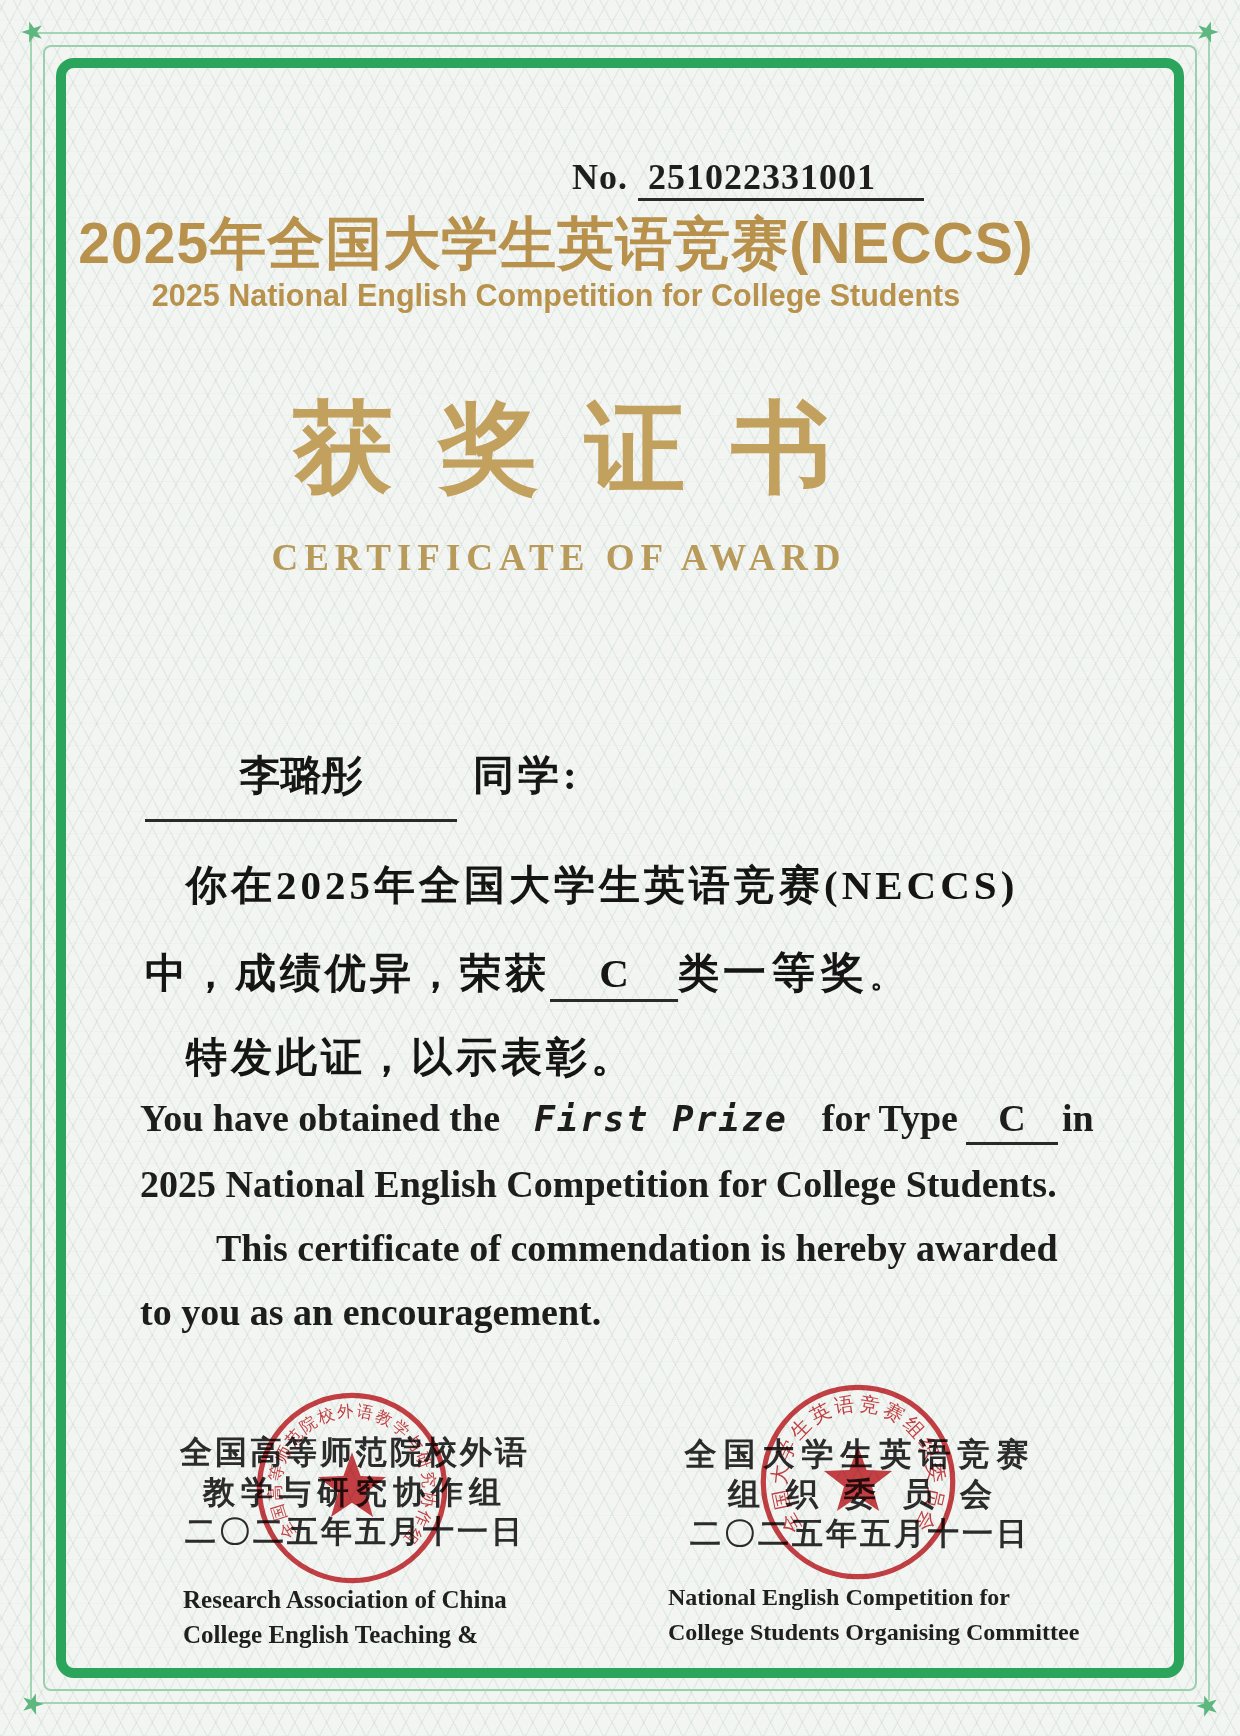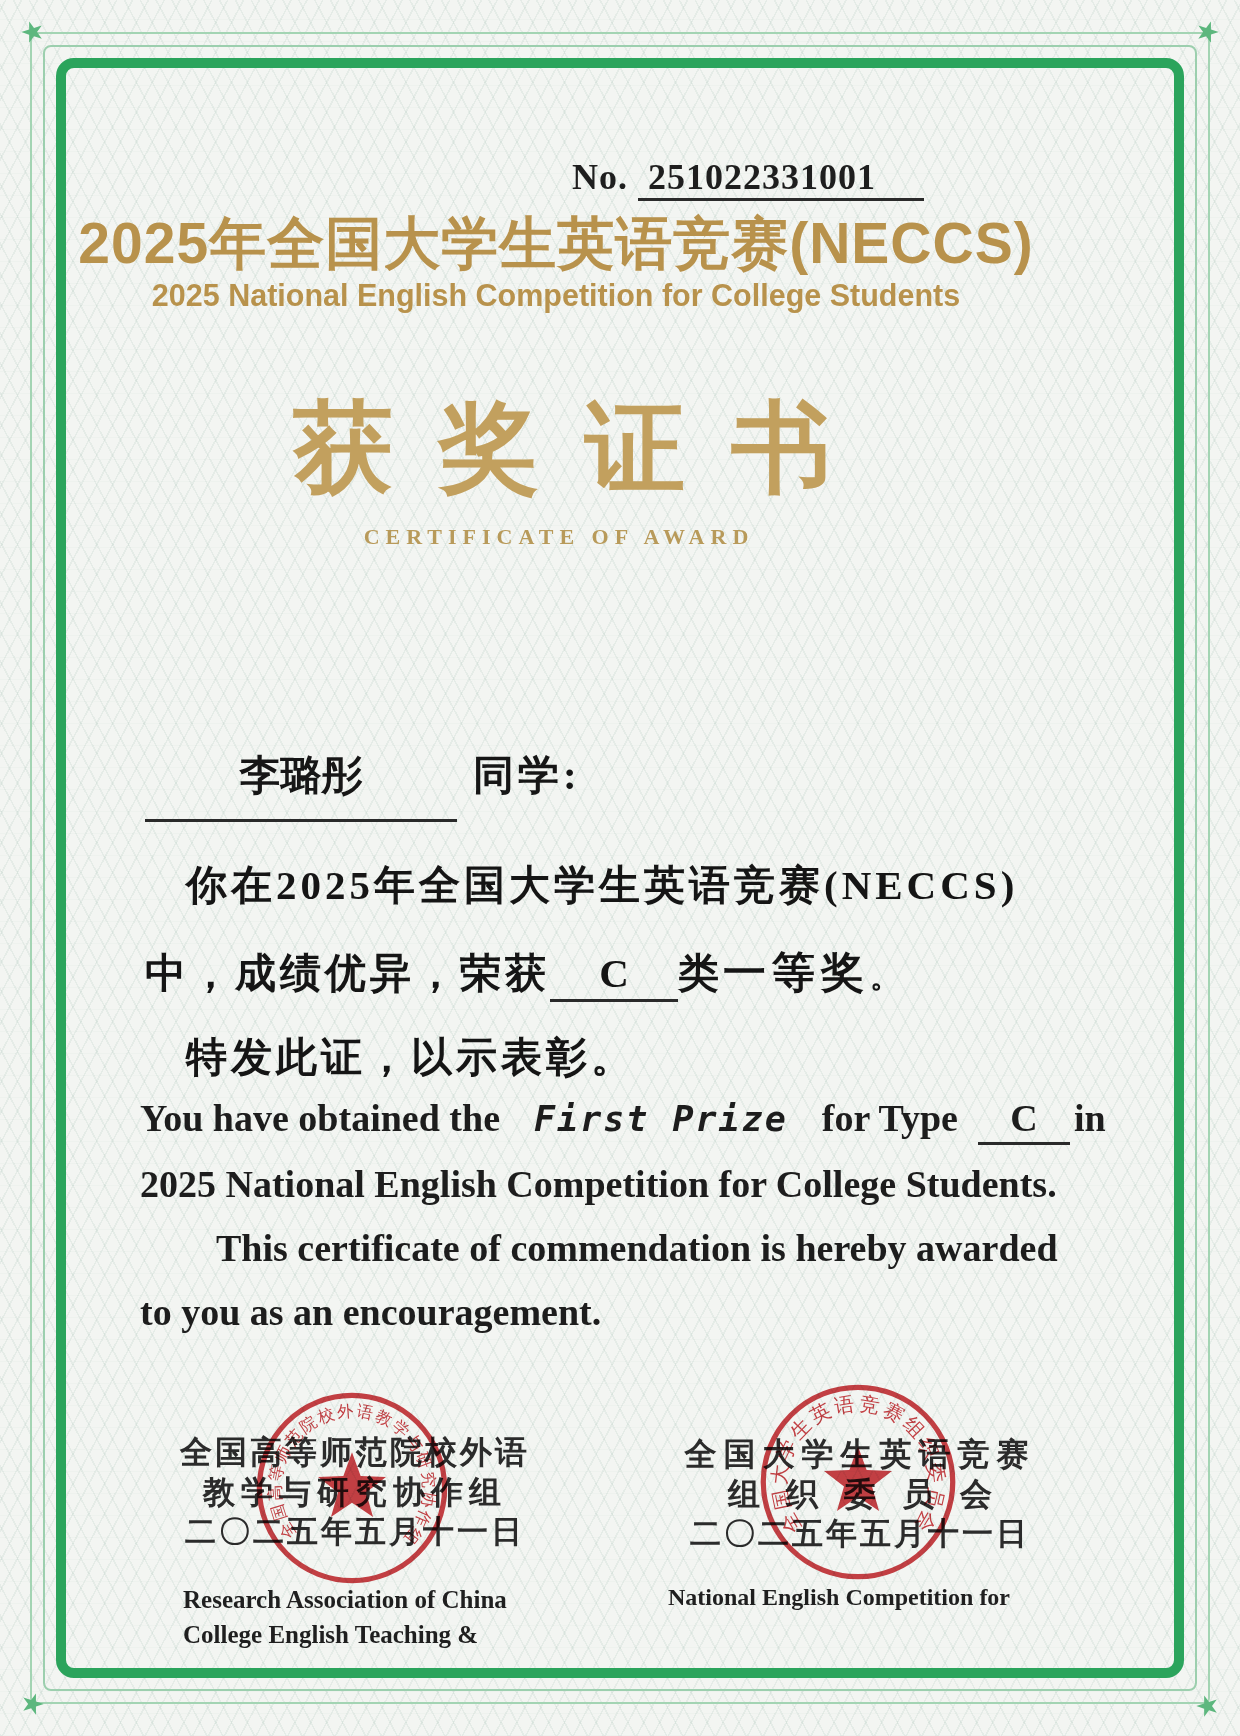--- a/index.html
+++ b/index.html
@@ -37,21 +37,21 @@
     font-size: 36px; font-weight: bold; color: #1e1e1e; letter-spacing: 1px; }
   .no-number { border-bottom: 3px solid #2b2b2b; padding: 0 48px 1px 10px; }
 
   .header-center { position: absolute; left: 0; width: 1112px; text-align: center; }
   .title-cn { top: 206px; font-family: "Liberation Sans", "DejaVu Sans", sans-serif;
     font-weight: bold; font-size: 57px; color: #b8924c; letter-spacing: 1px; }
   .title-en { top: 278px; font-family: "Liberation Sans", "DejaVu Sans", sans-serif;
     font-weight: bold; font-size: 30.5px; color: #b8924c; }
   .award-cn { top: 382px; font-size: 100px; font-weight: bold; color: #c2a05e;
     letter-spacing: 46px; text-indent: 46px; padding-left: 6px; }
-  .award-en { top: 524px; font-size: 22px; font-weight: bold; color: #b89a5a;
+  .award-en { top: 536px; font-size: 37px; font-weight: bold; color: #b89a5a;
     letter-spacing: 6px; text-indent: 6px; }
 
   
   .name-row { position: absolute; left: 145px; top: 748px; font-size: 41px;
     font-weight: bold; color: #161616; }
   .name-underline { display: inline-block; width: 312px; text-align: center;
     border-bottom: 3px solid #2a2a2a; padding-bottom: 16px; }
   .name-suffix { margin-left: 16px; letter-spacing: 4px; }
 
   .cn-line { position: absolute; font-size: 41px; font-weight: bold; color: #151515;
@@ -68,21 +68,21 @@
 
   
   .en-line { position: absolute; font-size: 38px; font-weight: bold; color: #1d1d1d;
     white-space: nowrap; }
   .en-line1 { left: 140px; top: 1096px; }
   .en-line2 { left: 140px; top: 1162px; }
   .en-line3 { left: 216px; top: 1226px; }
   .en-line4 { left: 140px; top: 1290px; }
   .en-prize { font-family: "DejaVu Sans Mono", monospace; font-style: italic;
     font-weight: bold; font-size: 35px; margin: 0 34px; letter-spacing: 2px; }
-  .en-mid { margin-right: 16px; text-align: center; }
+  .en-mid { margin-right: 4px; text-align: center; }
   .en-blank { display: inline-block; width: 92px; text-align: center;
     border-bottom: 3px solid #2a2a2a; padding-bottom: 2px; margin: 0 4px; }
 
   
   .sig-cn { position: absolute; text-align: center;
     font-family: "Liberation Sans", "DejaVu Sans", sans-serif;
     font-weight: bold; color: #2b2b2b; }
   .sig-left-cn { left: 150px; top: 1432px; width: 410px; }
   .sig-right-cn { left: 648px; top: 1434px; width: 424px; }
   .sig-cn .l1 { font-size: 32px; letter-spacing: 3px; line-height: 40px; }
@@ -151,20 +151,21 @@
     <div>College English Teaching &amp;</div>
   </div>
 
   <div class="sig-cn sig-right-cn">
     <div class="l1">全国大学生英语竞赛</div>
     <div class="l2">组织委员会</div>
     <div class="date">二〇二五年五月十一日</div>
   </div>
   <div class="sig-en sig-right-en">
     <div>National English Competition for</div>
+    <div>College Students Organising Committee</div>
   </div>
 
   <div class="seal seal-left">
     <svg width="200" height="200" viewBox="0 0 190 190">
       <defs>
         <path id="sealArcL" d="M 42.6 138.5 A 68 68 0 1 1 147.4 138.5" fill="none"></path>
       </defs>
       <circle cx="95" cy="95" r="88" fill="none" stroke="#c5262c" stroke-width="5"></circle>
       <polygon points="95,61 103.2,83.7 127.3,84.5 108.3,99.3 115,122.5 95,109 75,122.5 81.7,99.3 62.7,84.5 86.8,83.7" fill="#c5262c"></polygon>
       <text font-size="15.5" fill="#c5262c" letter-spacing="2">

